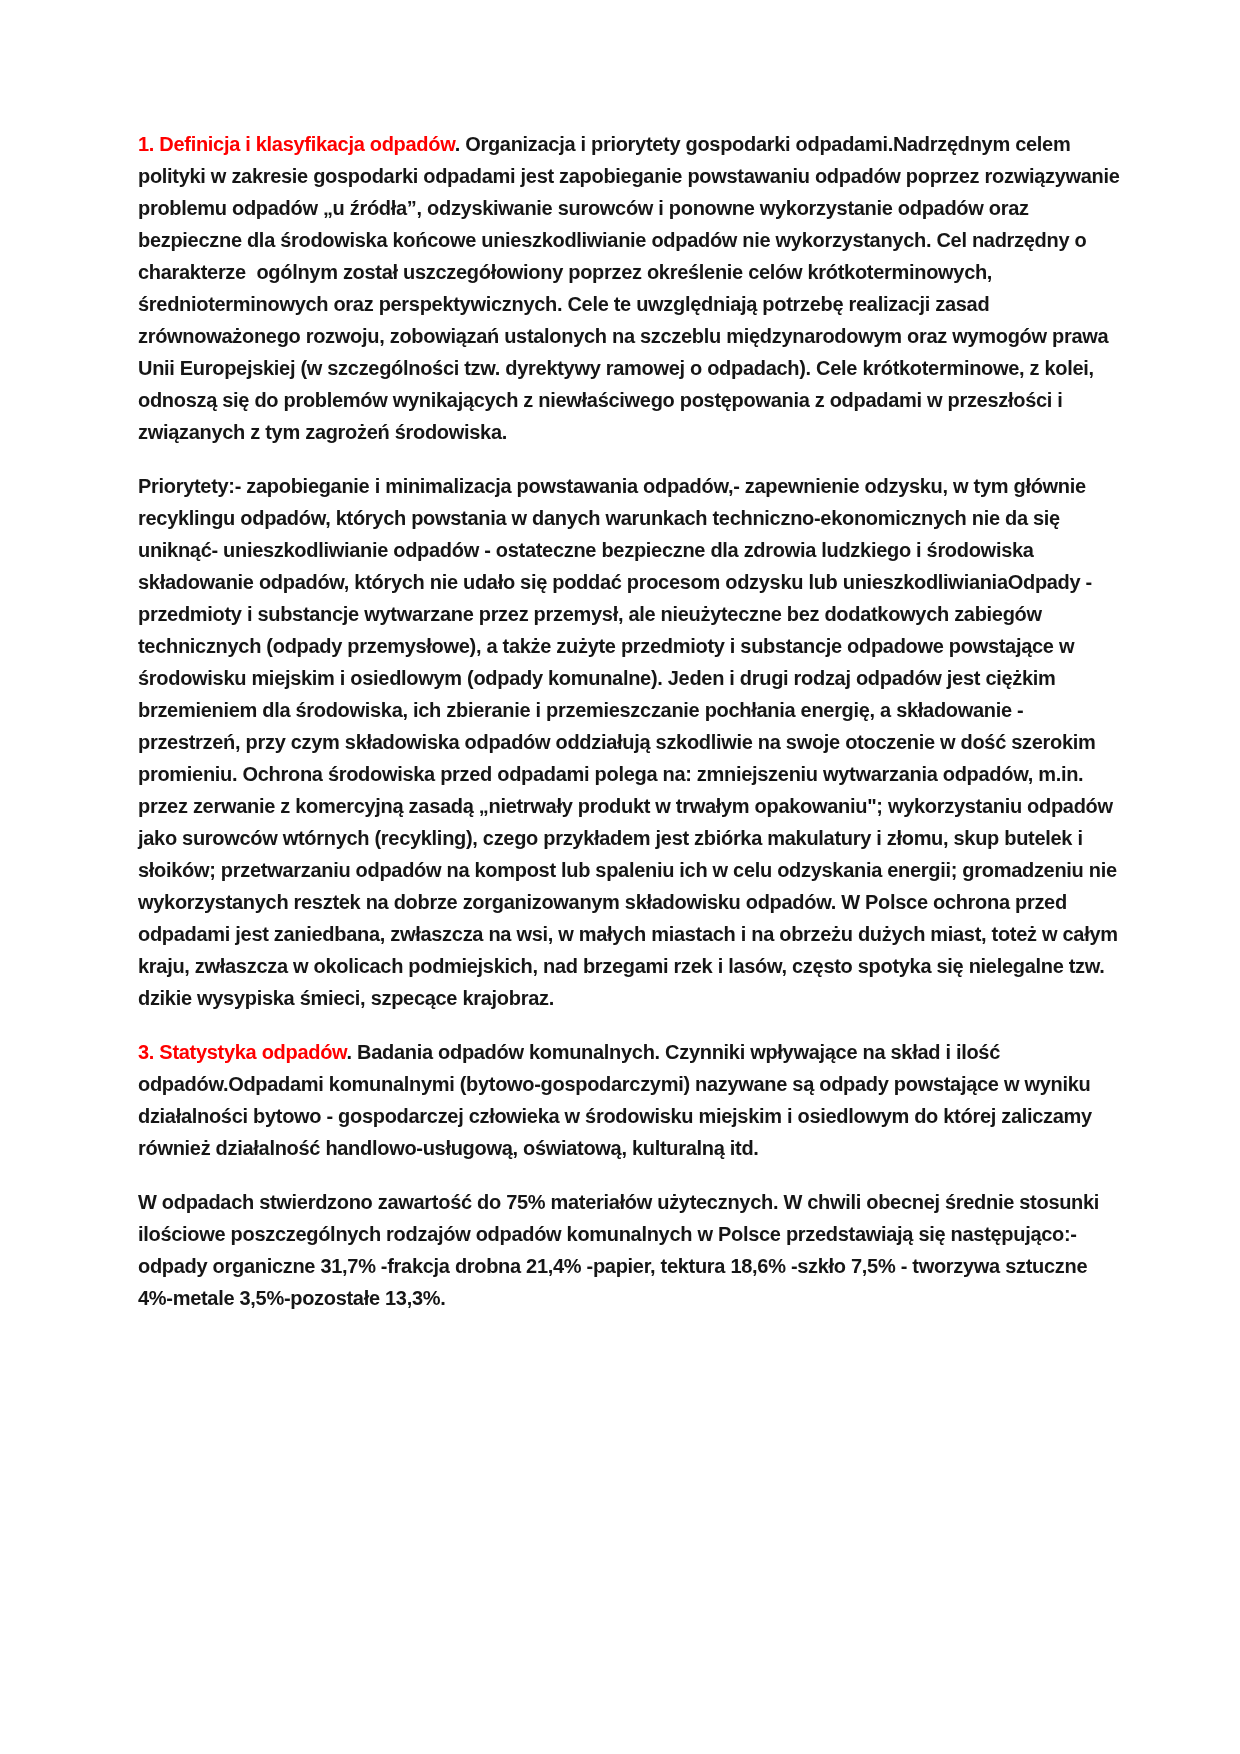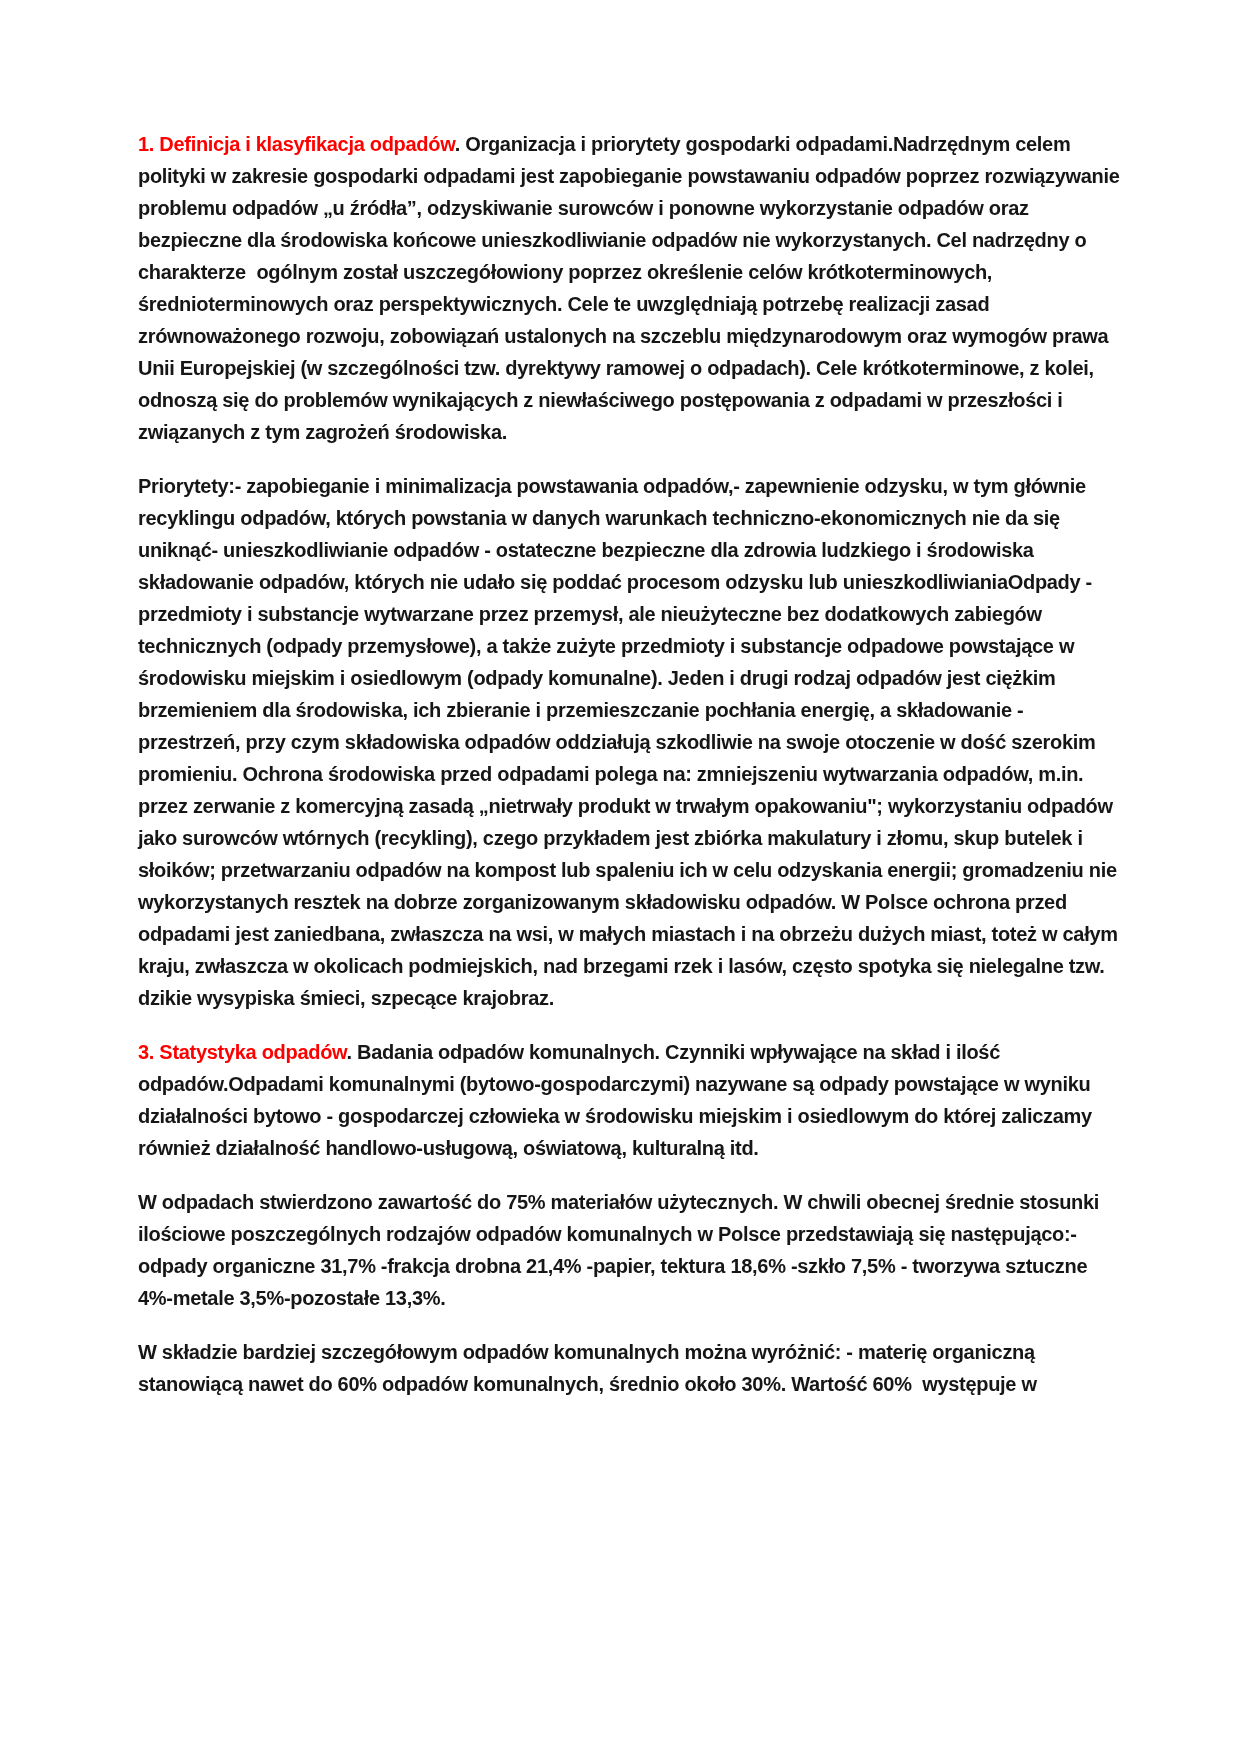--- a/index.html
+++ b/index.html
@@ -43,16 +43,15 @@
 
     <p class="para"><span class="section-heading">1. Definicja i klasyfikacja odpadów</span><span>. Organizacja i priorytety gospodarki odpadami.Nadrzędnym celem polityki w zakresie gospodarki odpadami jest zapobieganie powstawaniu odpadów poprzez rozwiązywanie problemu odpadów „u źródła”, odzyskiwanie surowców i ponowne wykorzystanie odpadów oraz bezpieczne dla środowiska końcowe unieszkodliwianie odpadów nie wykorzystanych. Cel nadrzędny o charakterze  ogólnym został uszczegółowiony poprzez określenie celów krótkoterminowych, średnioterminowych oraz perspektywicznych. Cele te uwzględniają potrzebę realizacji zasad zrównoważonego rozwoju, zobowiązań ustalonych na szczeblu międzynarodowym oraz wymogów prawa Unii Europejskiej (w szczególności tzw. dyrektywy ramowej o odpadach). Cele krótkoterminowe, z kolei, odnoszą się do problemów wynikających z niewłaściwego postępowania z odpadami w przeszłości i związanych z tym zagrożeń środowiska.</span></p>
 
     <p class="para"><span>Priorytety:- zapobieganie i minimalizacja powstawania odpadów,- zapewnienie odzysku, w tym głównie recyklingu odpadów, których powstania w danych warunkach techniczno-ekonomicznych nie da się uniknąć- unieszkodliwianie odpadów - ostateczne bezpieczne dla zdrowia ludzkiego i środowiska składowanie odpadów, których nie udało się poddać procesom odzysku lub unieszkodliwianiaOdpady - przedmioty i substancje wytwarzane przez przemysł, ale nieużyteczne bez dodatkowych zabiegów technicznych (odpady przemysłowe), a także zużyte przedmioty i substancje odpadowe powstające w środowisku miejskim i osiedlowym (odpady komunalne). Jeden i drugi rodzaj odpadów jest ciężkim brzemieniem dla środowiska, ich zbieranie i przemieszczanie pochłania energię, a składowanie - przestrzeń, przy czym składowiska odpadów oddziałują szkodliwie na swoje otoczenie w dość szerokim promieniu. Ochrona środowiska przed odpadami polega na: zmniejszeniu wytwarzania odpadów, m.in. przez zerwanie z komercyjną zasadą „nietrwały produkt w trwałym opakowaniu"; wykorzystaniu odpadów jako surowców wtórnych (recykling), czego przykładem jest zbiórka makulatury i złomu, skup butelek i słoików; przetwarzaniu odpadów na kompost lub spaleniu ich w celu odzyskania energii; gromadzeniu nie wykorzystanych resztek na dobrze zorganizowanym składowisku odpadów. W Polsce ochrona przed odpadami jest zaniedbana, zwłaszcza na wsi, w małych miastach i na obrzeżu dużych miast, toteż w całym kraju, zwłaszcza w okolicach podmiejskich, nad brzegami rzek i lasów, często spotyka się nielegalne tzw. dzikie wysypiska śmieci, szpecące krajobraz.</span></p>
 
     <p class="para"><span class="section-heading">3. Statystyka odpadów</span><span>. Badania odpadów komunalnych. Czynniki wpływające na skład i ilość odpadów.Odpadami komunalnymi (bytowo-gospodarczymi) nazywane są odpady powstające w wyniku działalności bytowo - gospodarczej człowieka w środowisku miejskim i osiedlowym do której zaliczamy również działalność handlowo-usługową, oświatową, kulturalną itd.</span></p>
 
 
     <p class="para"><span>W odpadach stwierdzono zawartość do 75% materiałów użytecznych. W chwili obecnej średnie stosunki ilościowe poszczególnych rodzajów odpadów komunalnych w Polsce przedstawiają się następująco:-odpady organiczne 31,7% -frakcja drobna 21,4% -papier, tektura 18,6% -szkło 7,5% - tworzywa sztuczne 4%-metale 3,5%-pozostałe 13,3%.</span></p>
 
-    <p class="para"><span>W składzie bardziej szczegółowym odpadów komunalnych można wyróżnić: - materię organiczną stanowiącą nawet do 60% odpadów komunalnych, średnio około 30%. Wartość 60%  występuje w</span></p>
 
   </div>
 </div>
 
 </body></html>

